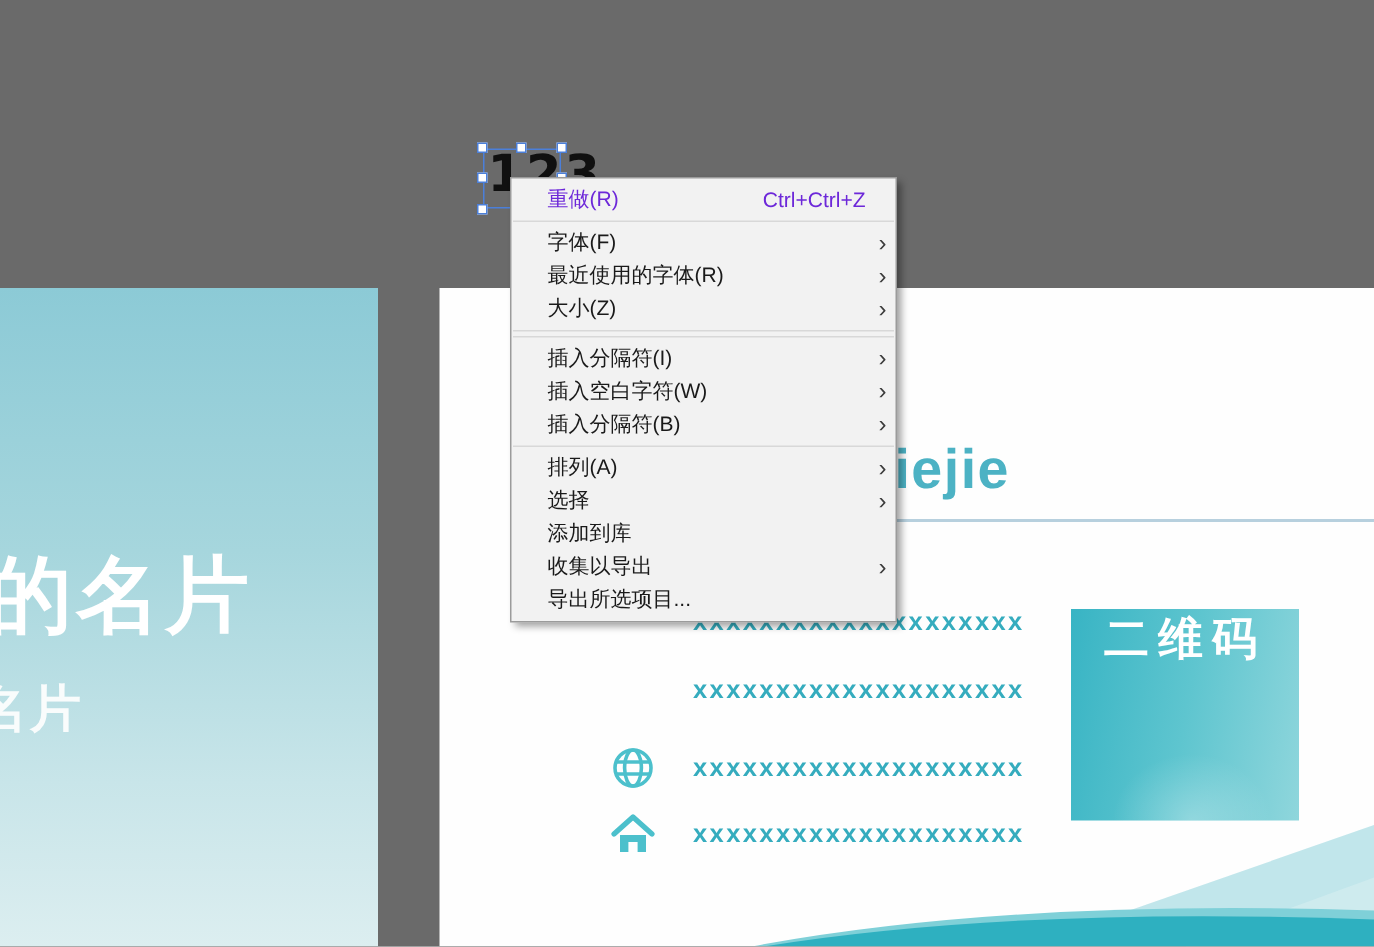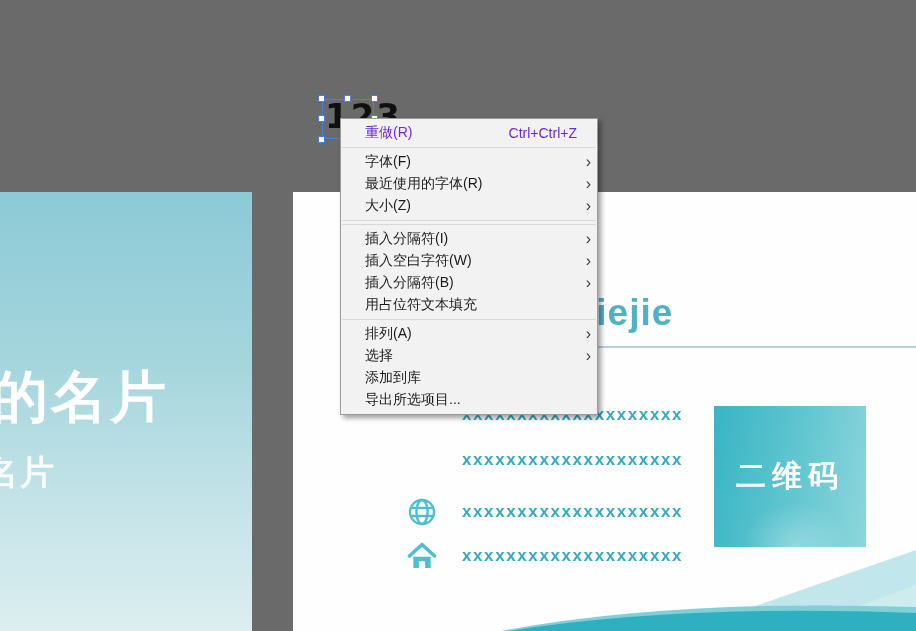--- a/index.html
+++ b/index.html
@@ -20,21 +20,21 @@
     color:#4cb2c4;letter-spacing:1px;white-space:nowrap;}
   .divider{position:absolute;left:55px;top:154px;width:568px;height:2px;background:#b7d0de;}
 
   .contact-row{position:absolute;height:24px;display:flex;align-items:center;}
   .contact-text{font-size:17px;font-weight:bold;color:#35acbe;letter-spacing:1.6px;white-space:nowrap;}
   .contact-icon{position:absolute;width:32px;height:32px;}
   .contact-icon svg{width:100%;height:100%;}
 
   .qr-box{position:absolute;left:421px;top:214px;width:152px;height:141px;
     background:linear-gradient(100deg,#38b4c4 0%,#5ec5cf 50%,#8fd6dc 100%);
-    display:flex;align-items:center;justify-content:center;}
+    display:flex;justify-content:center;}
   .qr-box::after{content:"";position:absolute;left:18%;bottom:0;width:70%;height:32%;
     background:radial-gradient(ellipse at 50% 100%,rgba(255,255,255,.28),rgba(255,255,255,0) 70%);}
   .qr-label{font-size:30px;font-weight:bold;color:#ffffff;letter-spacing:6px;z-index:1;}
 
   .waves{position:absolute;left:0;bottom:0;width:623px;height:90px;}
 
   
   .sel-object{position:absolute;left:322px;top:99px;width:52px;height:40px;z-index:5;}
   .sel-frame{position:absolute;left:0;top:0;right:0;bottom:0;border:1px solid #4b7fd9;}
   .sel-text{position:absolute;left:3px;top:-3px;font-size:34px;font-weight:bold;color:#101010;
@@ -158,41 +158,41 @@
     <div class="menu-item">
       <span>插入空白字符(W)</span>
       <span class="shortcut"></span>
       <span class="arrow"></span>
     </div>
     <div class="menu-item">
       <span>插入分隔符(B)</span>
       <span class="shortcut"></span>
       <span class="arrow"></span>
     </div>
-    <div class="menu-item no-arrow">
-      <span>用占位符文本填充</span>
-      <span class="shortcut"></span>
-      <span class="arrow"></span>
-    </div>
     <div class="menu-sep"></div>
     <div class="menu-item">
       <span>排列(A)</span>
       <span class="shortcut"></span>
       <span class="arrow"></span>
     </div>
     <div class="menu-item">
       <span>选择</span>
       <span class="shortcut"></span>
       <span class="arrow"></span>
     </div>
     <div class="menu-item no-arrow">
       <span>添加到库</span>
       <span class="shortcut"></span>
       <span class="arrow"></span>
     </div>
+    <div class="menu-item">
+      <span>收集以导出</span>
+      <span class="shortcut"></span>
+      <span class="arrow"></span>
+    </div>
     <div class="menu-item no-arrow">
       <span>导出所选项目...</span>
       <span class="shortcut"></span>
       <span class="arrow"></span>
     </div>
   </div>
 
 </div>
 
 </body></html>

